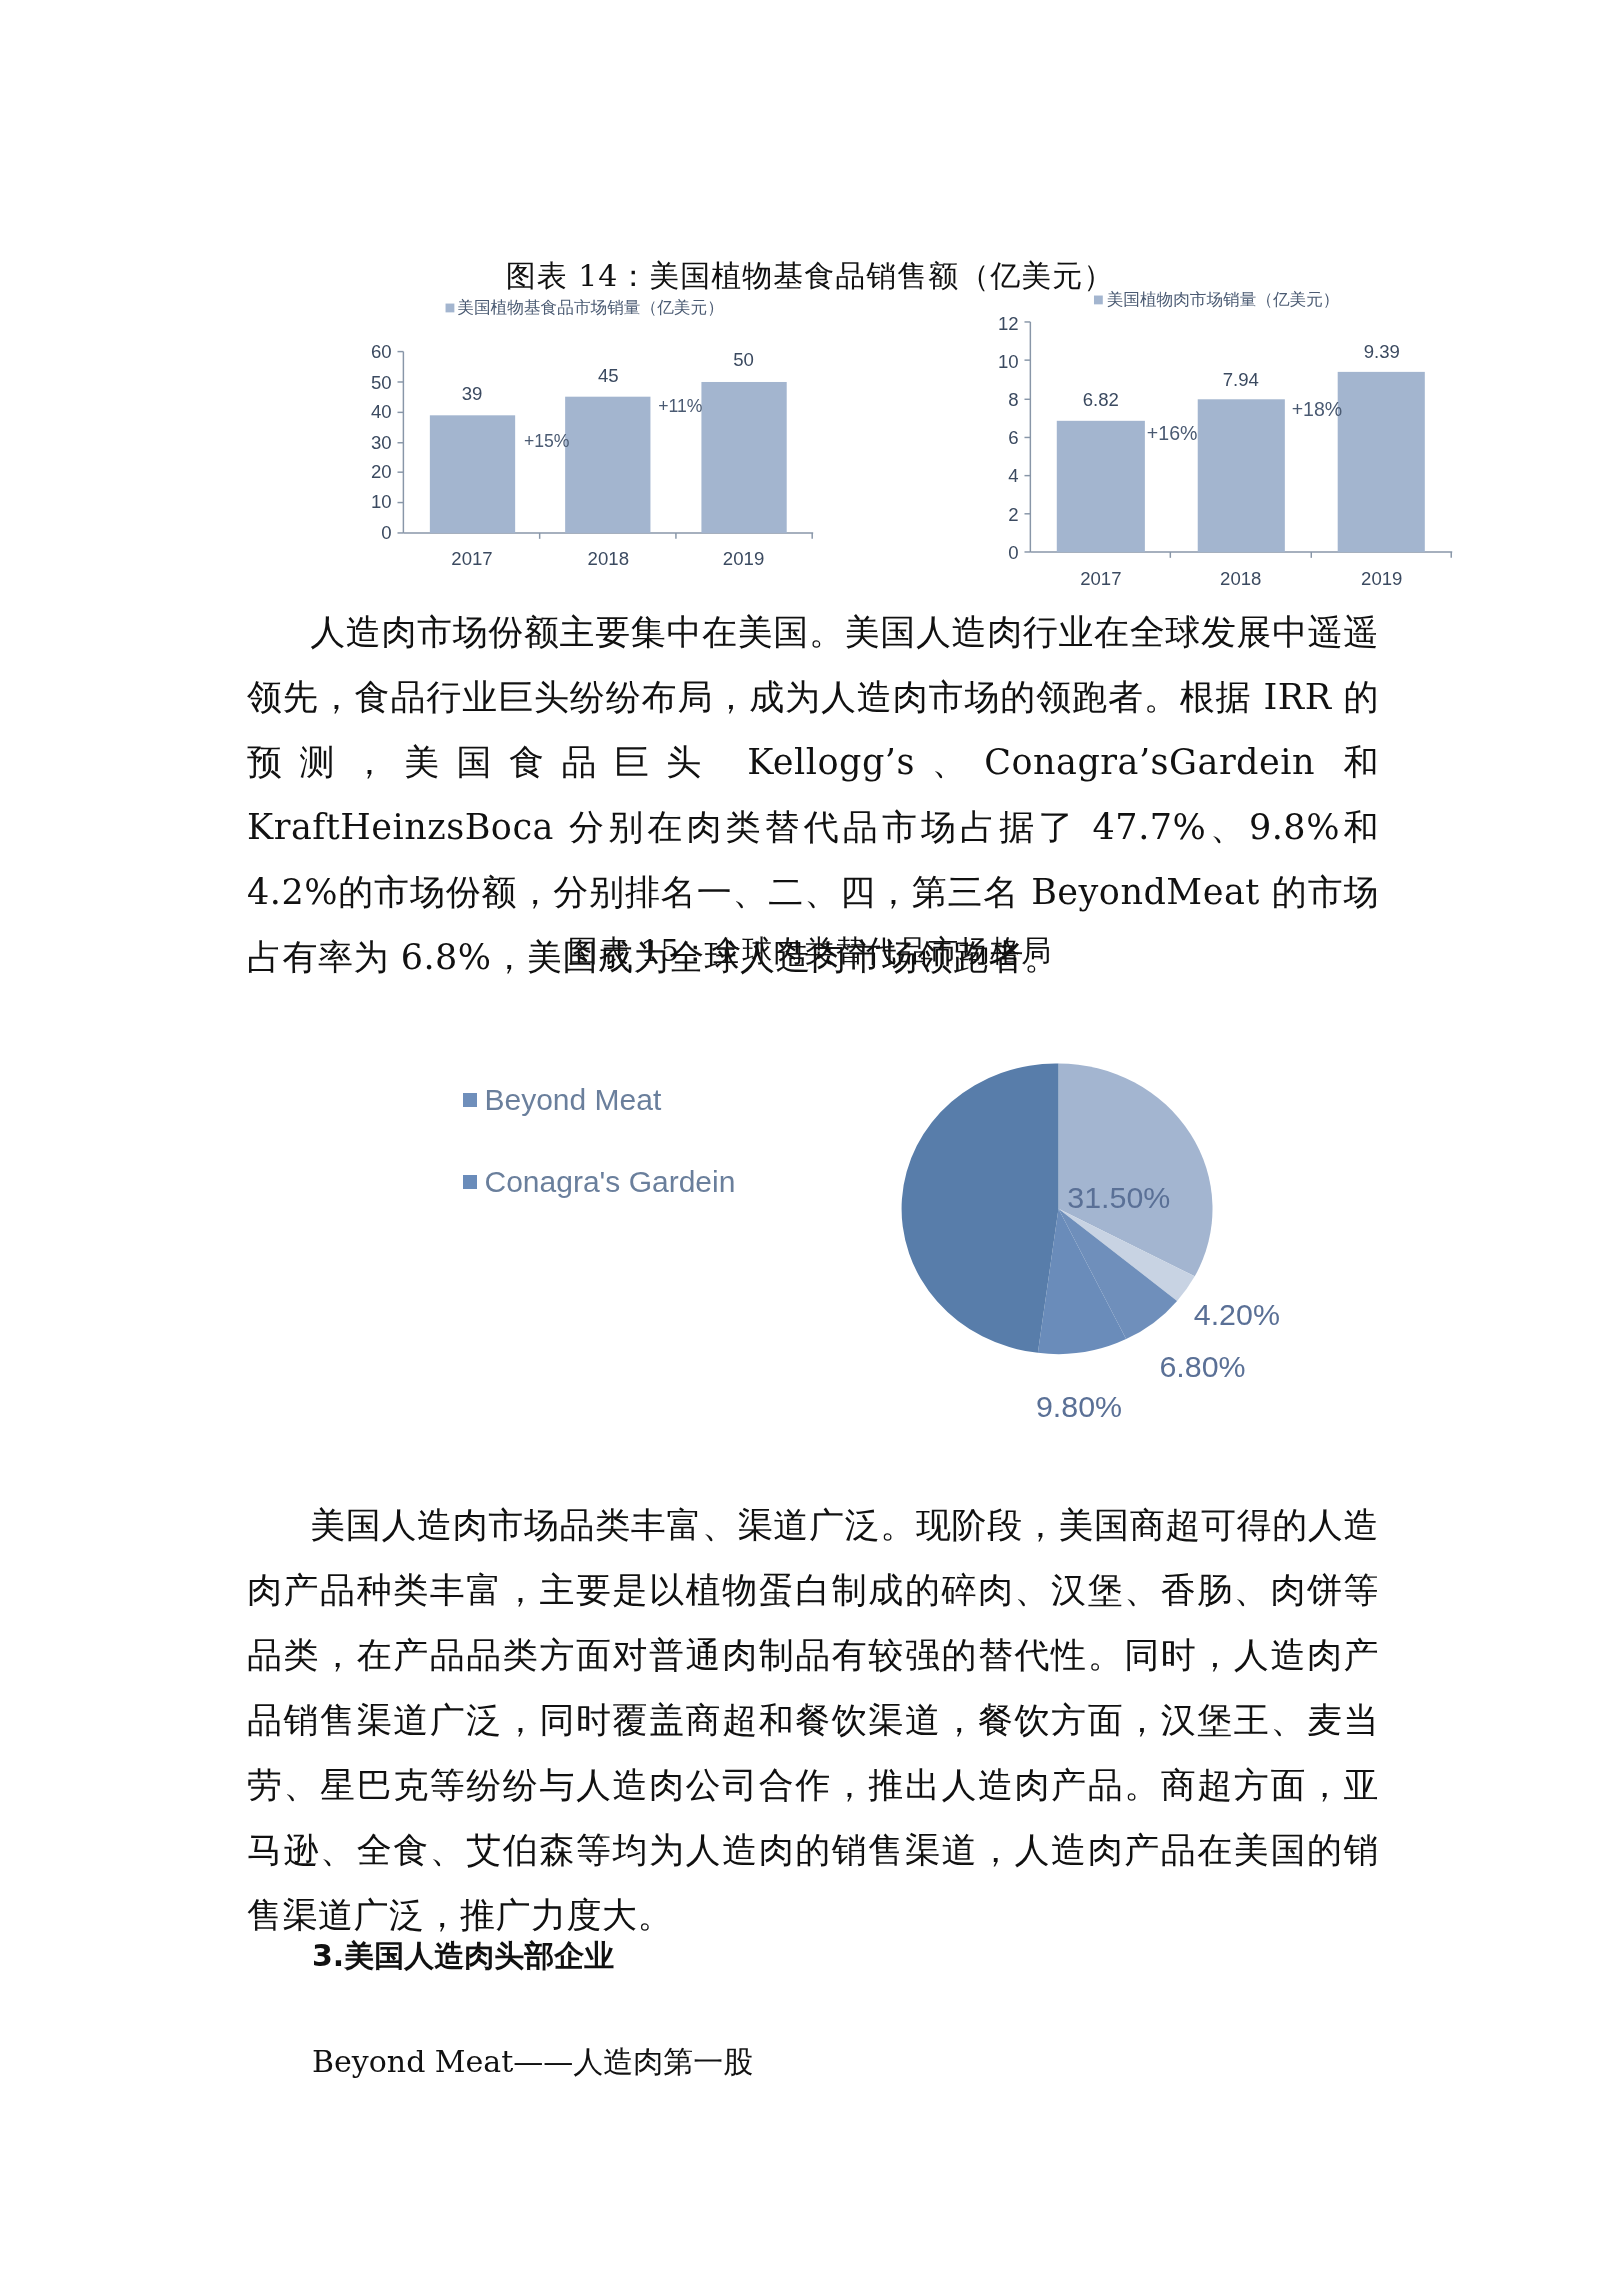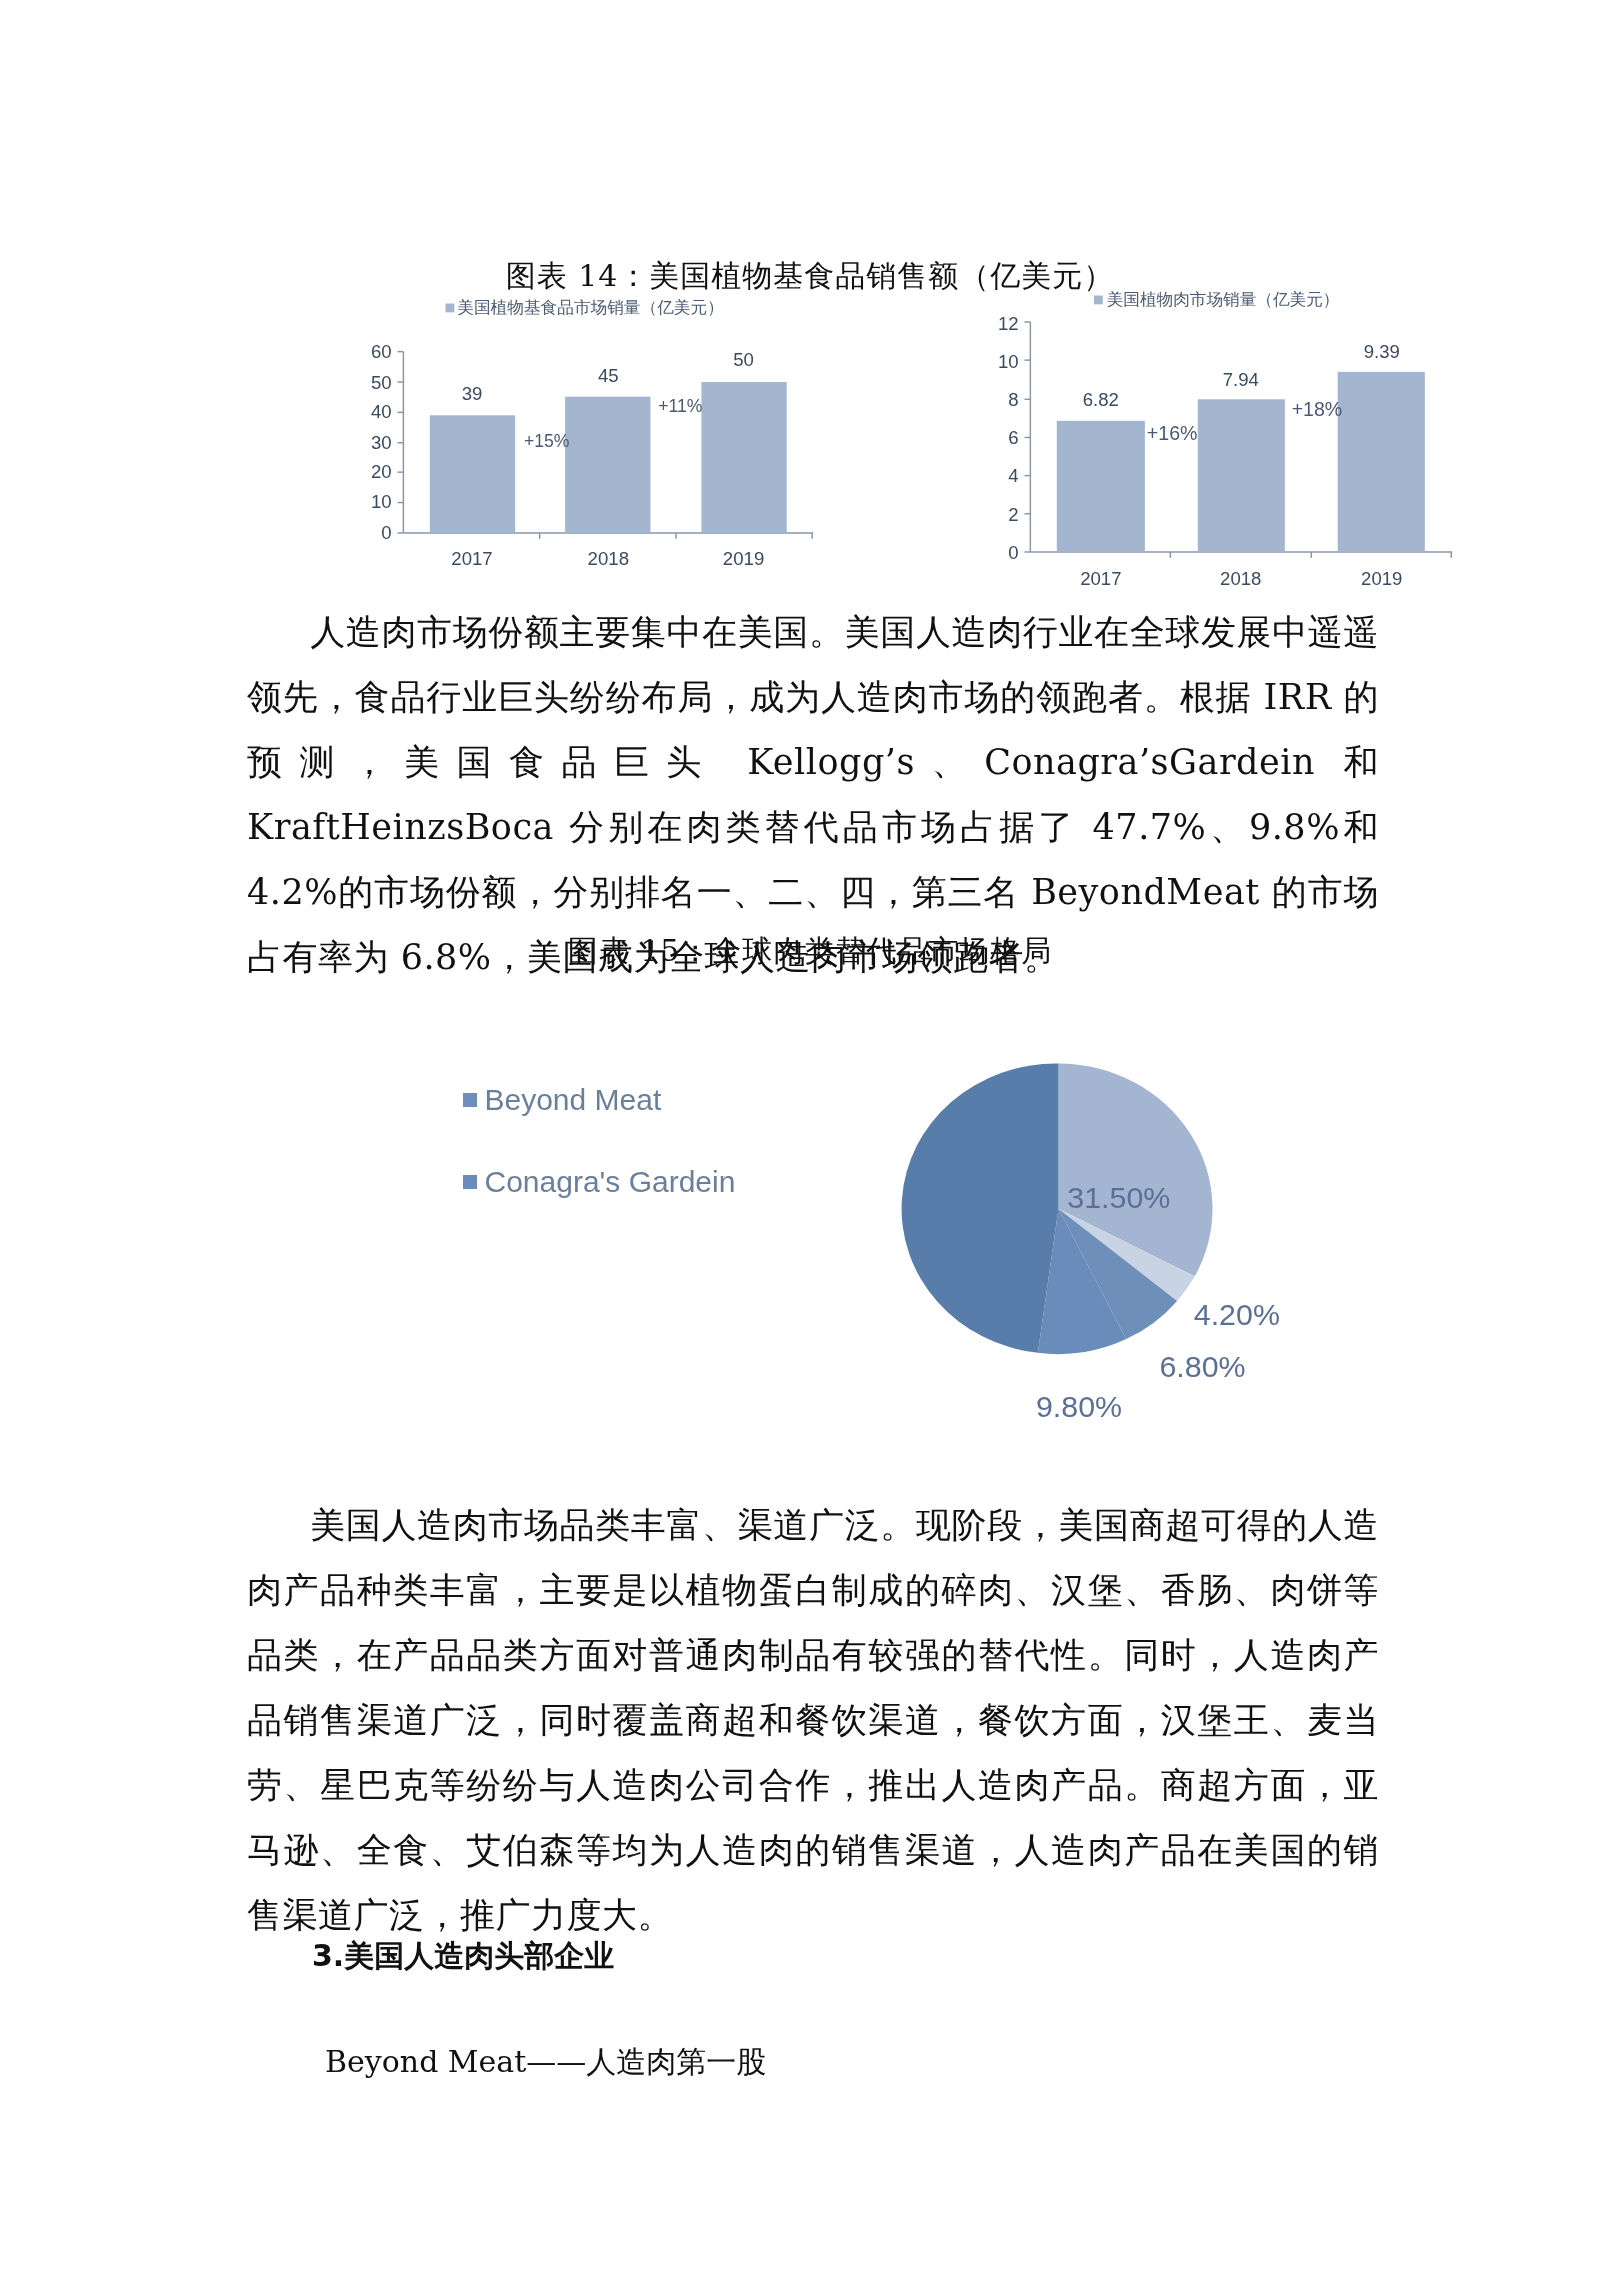--- a/index.html
+++ b/index.html
@@ -5,21 +5,21 @@
   html, body { margin: 0; padding: 0; background: #ffffff; }
   body { width: 1620px; height: 2293px; position: relative; overflow: hidden;
          font-family: "DejaVu Serif", "Liberation Serif", serif; color: #111; }
   .caption { position: absolute; left: 0; width: 1620px; text-align: center;
              font-size: 30px; letter-spacing: 1px; }
   .para { position: absolute; left: 247px; width: 1132px; font-size: 35px;
           line-height: 65px; text-align: justify; letter-spacing: 0.5px; }
   .para .indent { display: inline-block; width: 63px; }
   .heading { position: absolute; left: 312px; font-size: 30px; font-weight: bold;
              font-family: "DejaVu Sans", "Liberation Sans", sans-serif; }
-  .sub { position: absolute; left: 312px; font-size: 30px; margin-left: 13px; }
+  .sub { position: absolute; left: 312px; font-size: 30px; }
   .chart { position: absolute; font-family: "Liberation Sans", sans-serif; }
   .chart svg text { font-family: "Liberation Sans", sans-serif; }
   .pie-legend { position: absolute; left: 463px; top: 1059px; font-family: "Liberation Sans", sans-serif;
                 font-size: 30px; color: #6a7f9c; }
   .pie-legend .item { height: 82px; display: flex; align-items: center; }
   .pie-legend .sw { width: 13.7px; height: 13.7px; margin-right: 7.8px; display: inline-block; }
 </style>
 </head>
 <body>
 

